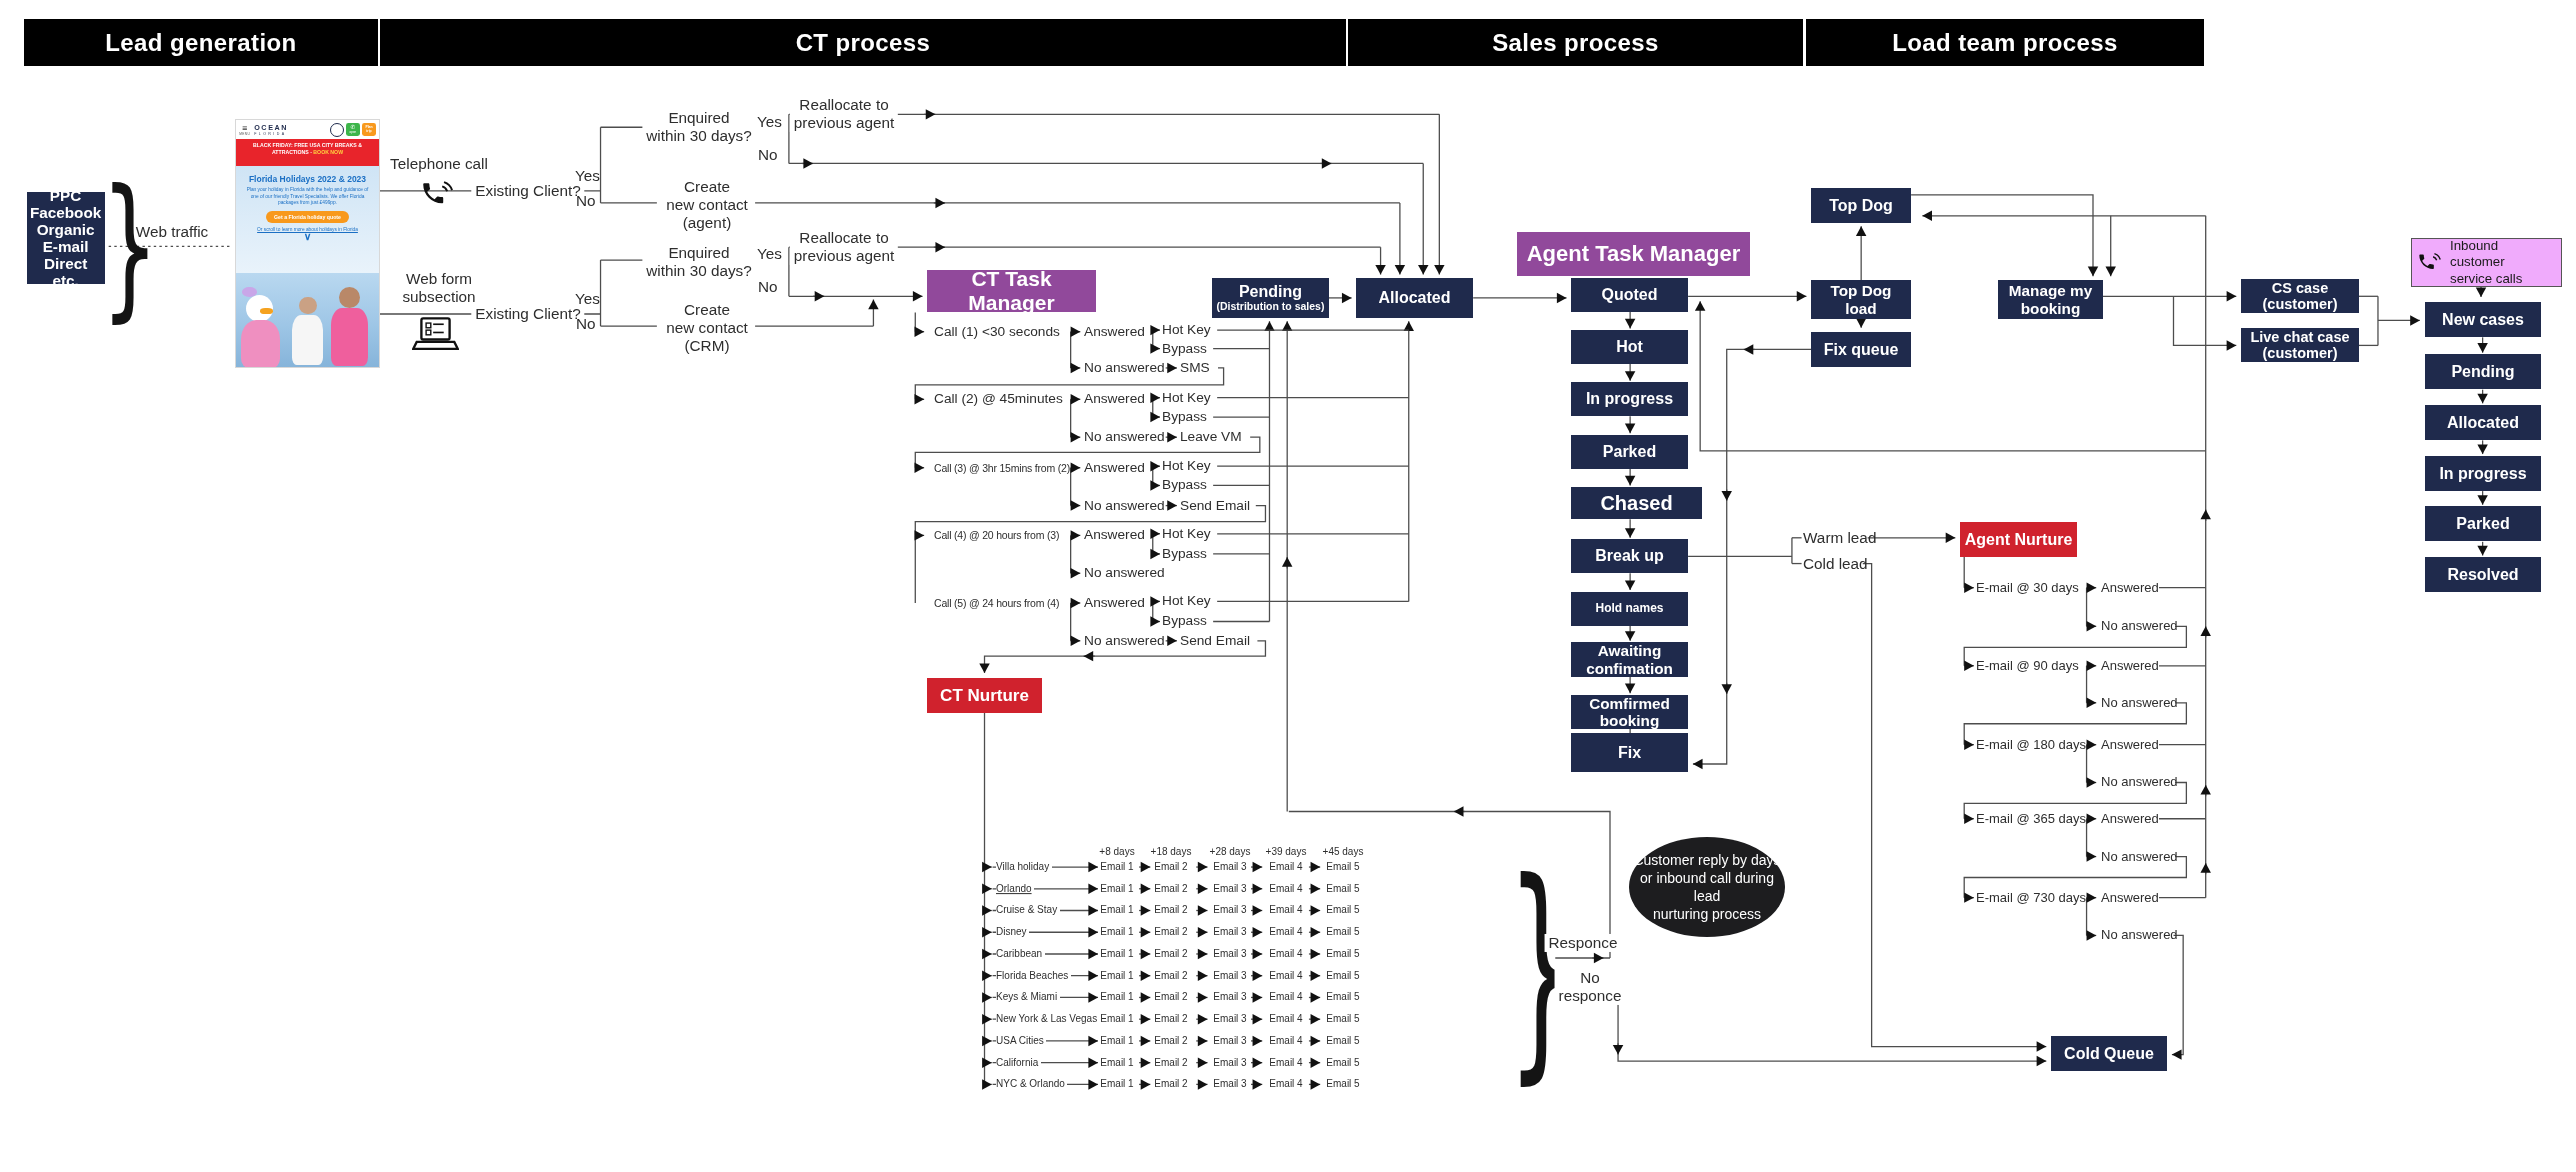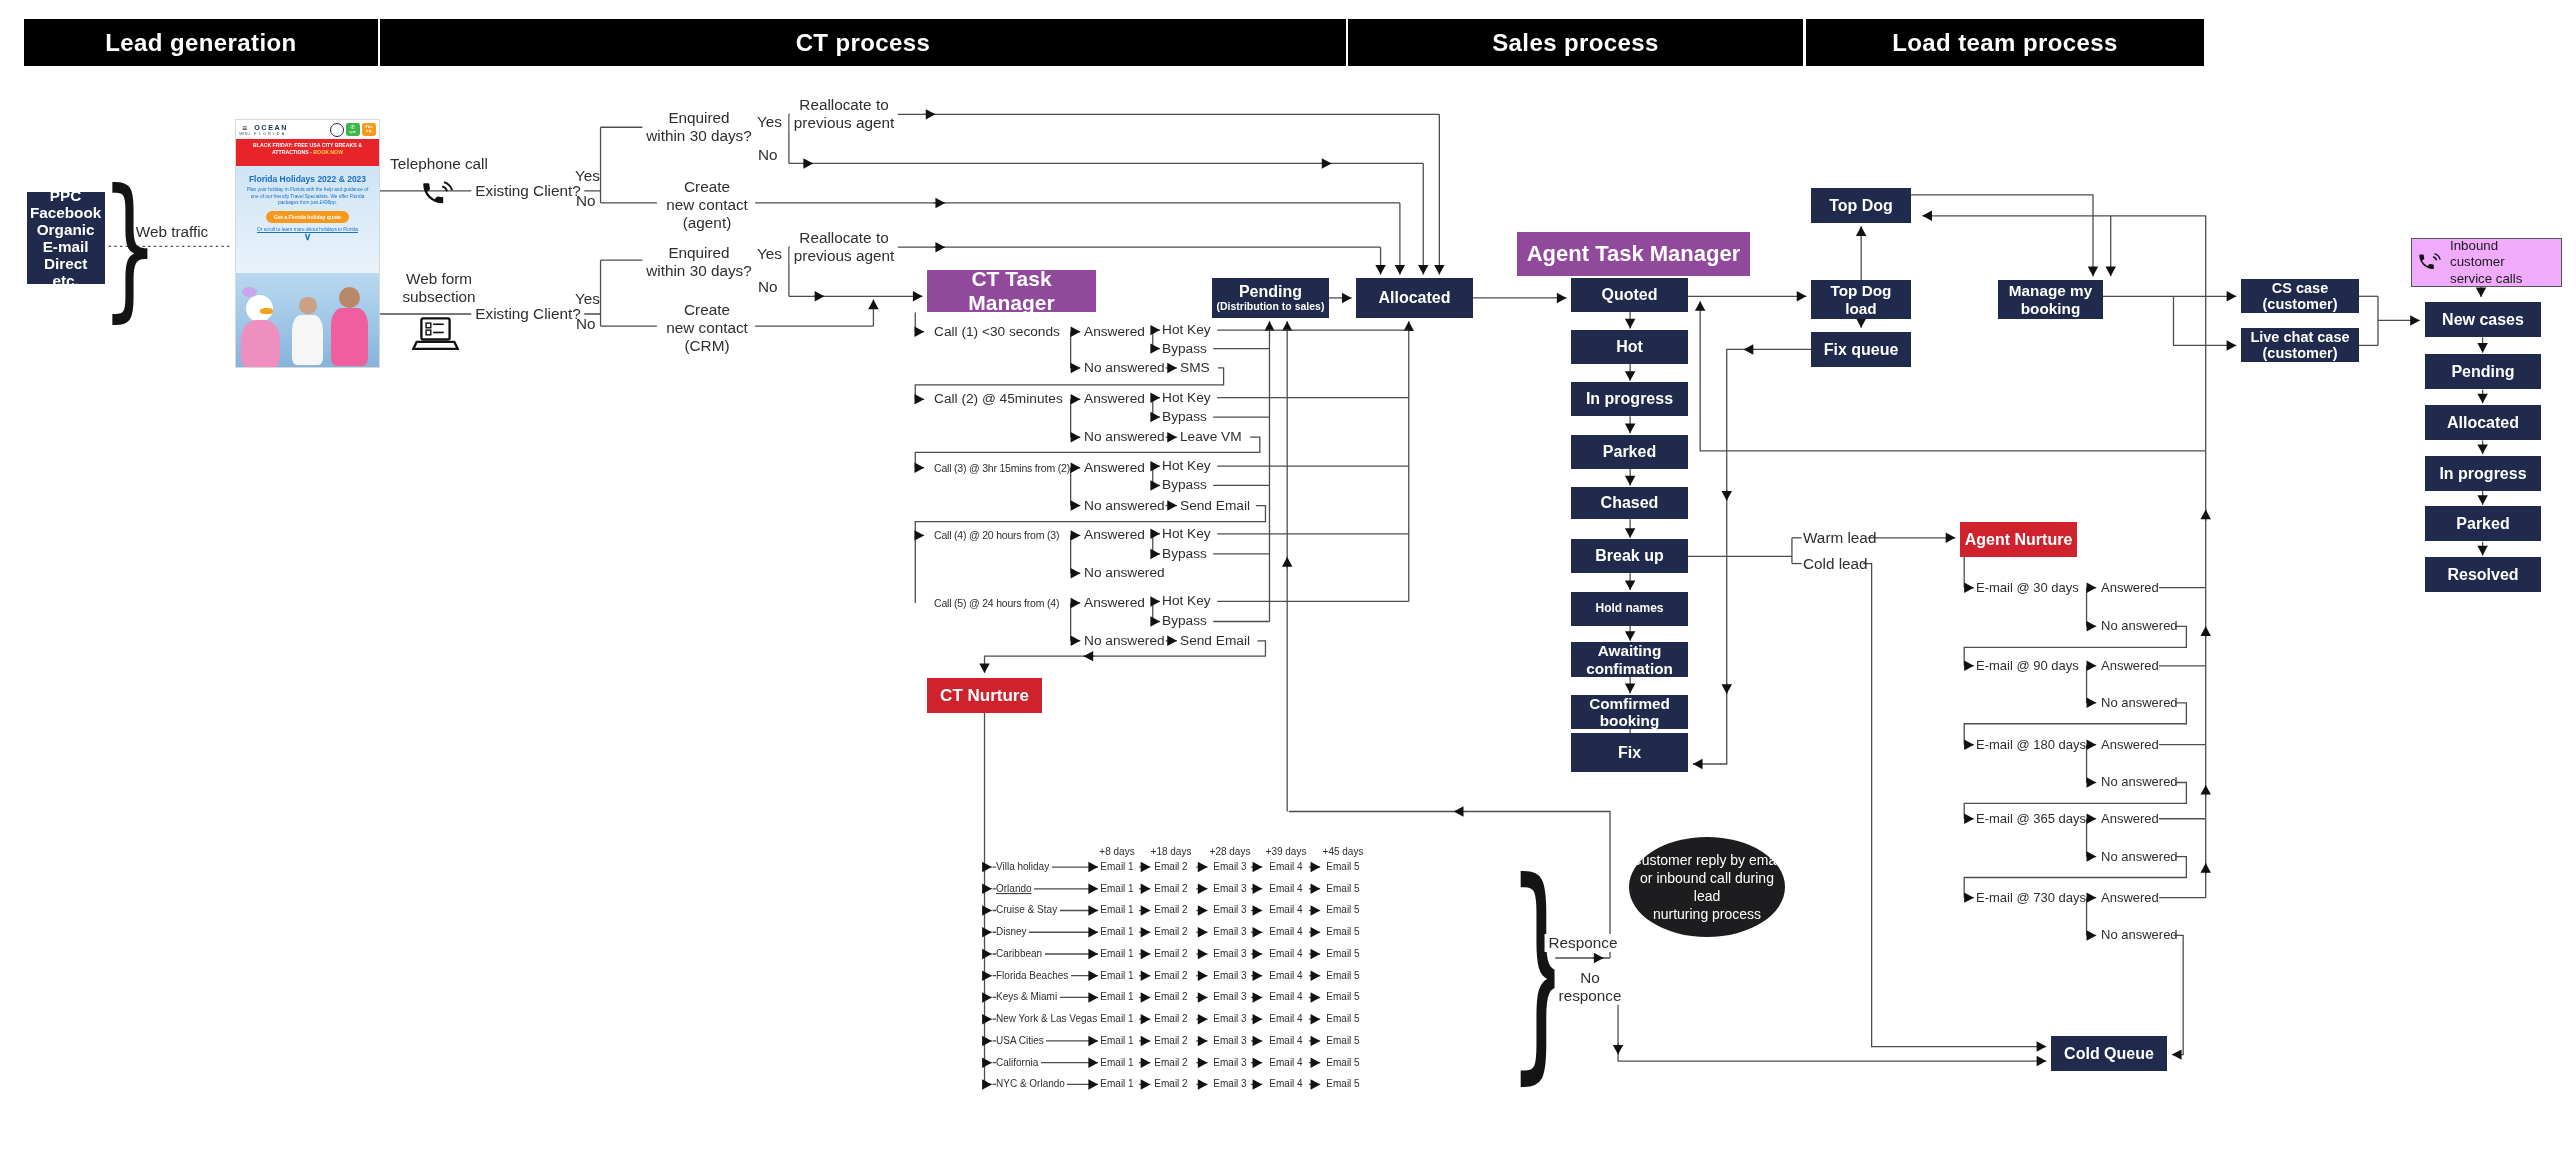--- a/index.html
+++ b/index.html
@@ -585,32 +585,32 @@
     <div style="font-size:13.3px;text-align:left;white-space:pre-line;line-height:1.25">Inbound customer
 service calls</div>
   </div>
 
   <div class="rbox" style="left:1960px;top:522px;width:117px;height:35px;font-size:16px">Agent Nurture</div>
 
   <div class="brace" style="left:1507px;top:852px;font-size:161px;transform:scale(.68,1.45)">}</div>
   <div class="lbl ctr onl" style="left:1583px;top:943px">Responce</div>
   <div class="lbl ctr onl" style="left:1590px;top:987px">No
 responce</div>
-  <div class="ellipse" style="left:1629px;top:837px;width:156px;height:100px">Customer reply by email
+  <div class="ellipse" style="left:1629px;top:837px;width:156px;height:100px">Customer reply by days
 or inbound call during lead
 nurturing process</div>
 <div class="hdr" style="left: 24px; width: 354px;">Lead generation</div>
     <div class="hdr" style="left: 380px; width: 966px;">CT process</div>
     <div class="hdr" style="left: 1348px; width: 455px;">Sales process</div>
     <div class="hdr" style="left: 1806px; width: 398px;">Load team process</div>
     <div class="nbox" style="left: 1571px; top: 278px; width: 117px; height: 34px; font-size: 16px;">Quoted</div>
     <div class="nbox" style="left: 1571px; top: 330px; width: 117px; height: 34px; font-size: 16px;">Hot</div>
     <div class="nbox" style="left: 1571px; top: 382px; width: 117px; height: 34px; font-size: 16px;">In progress</div>
     <div class="nbox" style="left: 1571px; top: 435px; width: 117px; height: 34px; font-size: 16px;">Parked</div>
-    <div class="nbox" style="left: 1571px; top: 487px; width: 117px; height: 32px; font-size: 16px;">Chased</div>
+    <div class="nbox" style="left: 1571px; top: 487px; width: 131px; height: 32px; font-size: 20px;">Chased</div>
     <div class="nbox" style="left: 1571px; top: 539px; width: 117px; height: 34px; font-size: 16px;">Break up</div>
     <div class="nbox" style="left: 1571px; top: 592px; width: 117px; height: 34px; font-size: 12px;">Hold names</div>
     <div class="nbox" style="left: 1571px; top: 642px; width: 117px; height: 35px; font-size: 15.3px;">Awaiting
 confimation</div>
     <div class="nbox" style="left: 1571px; top: 695px; width: 117px; height: 34px; font-size: 15.3px;">Comfirmed
 booking</div>
     <div class="nbox" style="left: 1571px; top: 733px; width: 117px; height: 39px; font-size: 16px;">Fix</div>
     <div class="nbox" style="left: 2425px; top: 302px; width: 116px; height: 35px;">New cases</div>
     <div class="nbox" style="left: 2425px; top: 354px; width: 116px; height: 35px;">Pending</div>
     <div class="nbox" style="left: 2425px; top: 405px; width: 116px; height: 35px;">Allocated</div>

